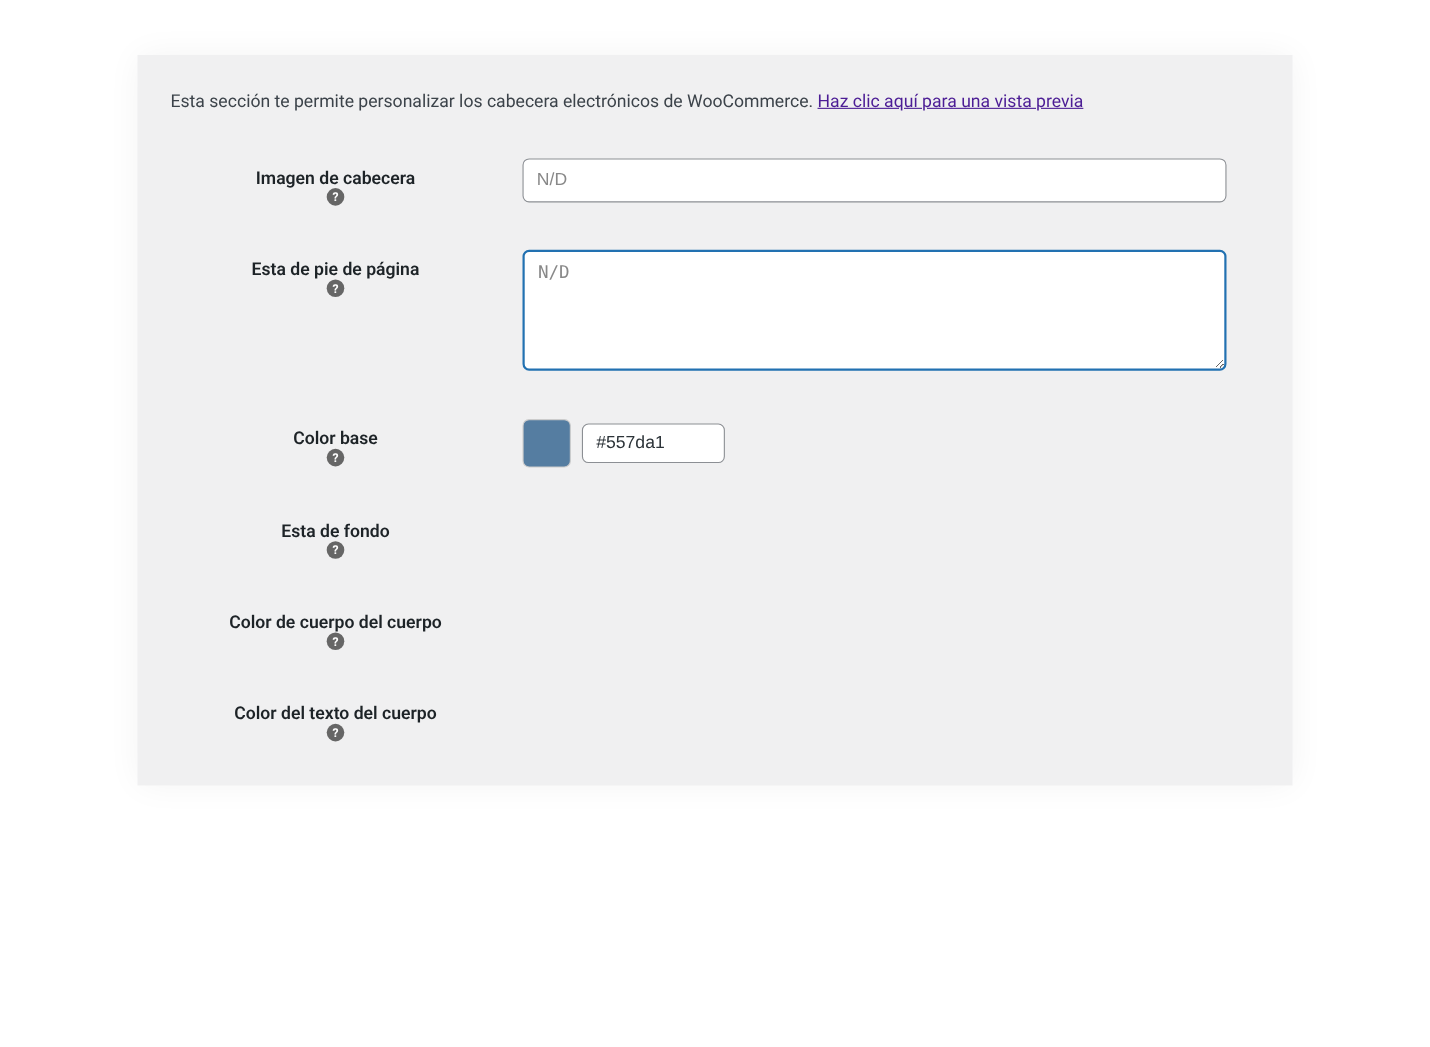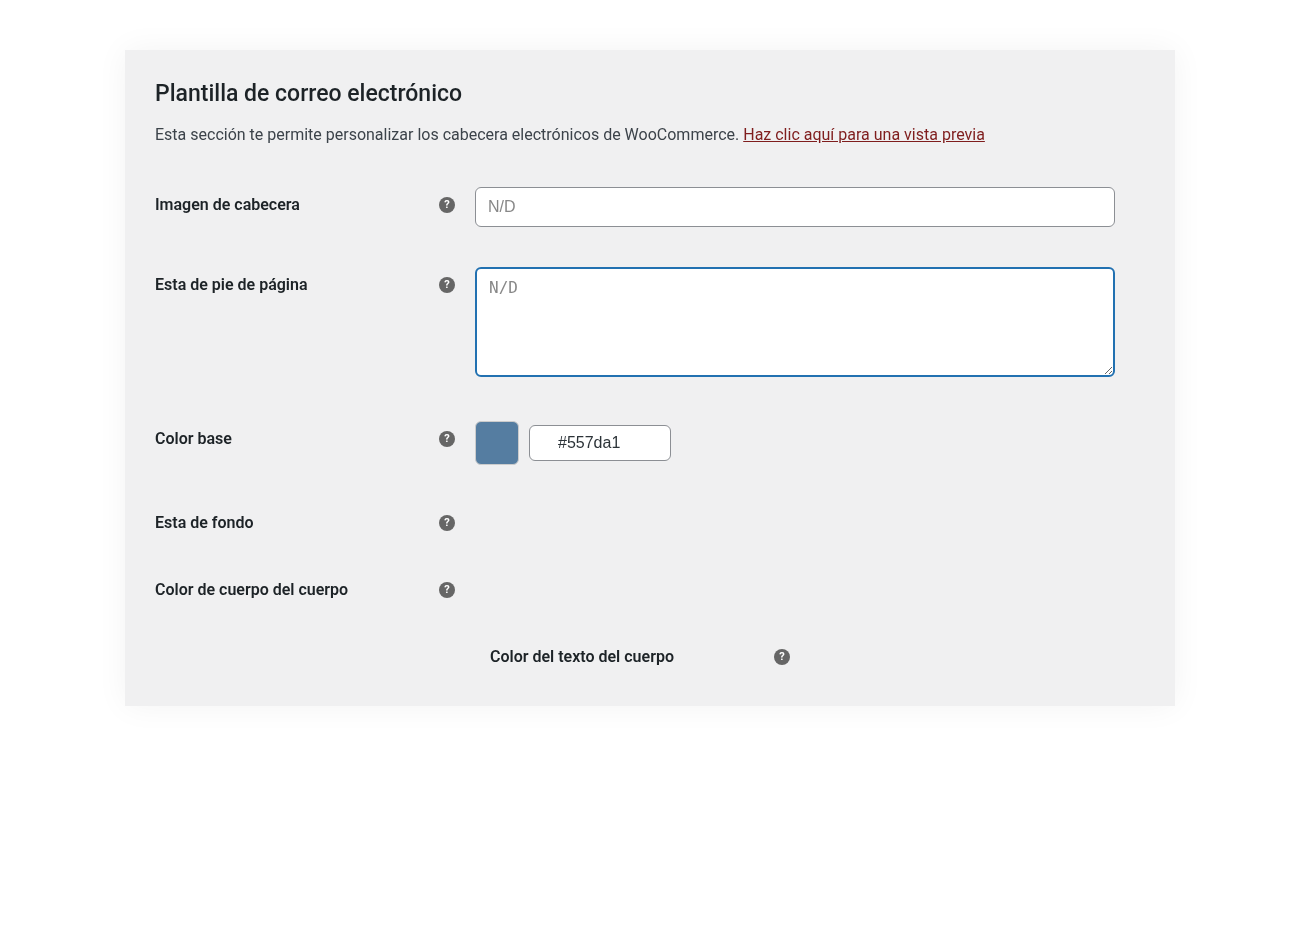--- a/index.html
+++ b/index.html
@@ -25,38 +25,38 @@
       color: #1d2327;
       margin-bottom: 16px;
     }
     .section-description {
       font-size: 16px;
       color: #3c434a;
       margin-bottom: 40px;
       line-height: 1.5;
     }
     .section-description a {
-      color: #7f1d1d;
+      color: #4c1d95;
     }
     .form-row {
       display: flex;
       align-items: flex-start;
       margin-bottom: 40px;
     }
     .form-row:last-child {
       margin-bottom: 0;
-      justify-content: center;
     }
     .form-label-col {
       width: 320px;
       display: flex;
       align-items: center;
       justify-content: space-between;
       padding-right: 20px;
       padding-top: 8px;
+      flex-direction: column;
     }
     .form-label {
       font-size: 16px;
       font-weight: 600;
       color: #1d2327;
     }
     .help-icon {
       width: 16px;
       height: 16px;
       background: #666;
@@ -110,36 +110,35 @@
       gap: 10px;
     }
     .color-swatch {
       width: 44px;
       height: 44px;
       border: 1px solid #ccc;
       border-radius: 6px;
       cursor: pointer;
     }
     .color-input {
-      width: 142px;
+      width: 130px;
       font-size: 16px;
-      padding: 8px 28px;
+      padding: 8px 12px;
       border: 1px solid #8c8f94;
       border-radius: 6px;
       background: #fff;
       color: #2c3338;
       text-align: left;
     }
   </style>
 </head>
 <body>
 
 <div class="panel">
 
-  <h2 class="section-title">Plantilla de correo electrónico</h2>
 
   <p class="section-description">
     <span>Esta sección te permite personalizar los cabecera electrónicos de WooCommerce. </span><a href="#">Haz clic aquí para una vista previa </a>
   </p>
 
   <div class="form-row">
     <div class="form-label-col">
       <label class="form-label">Imagen de cabecera</label>
       <span class="help-icon">?</span>
     </div>

